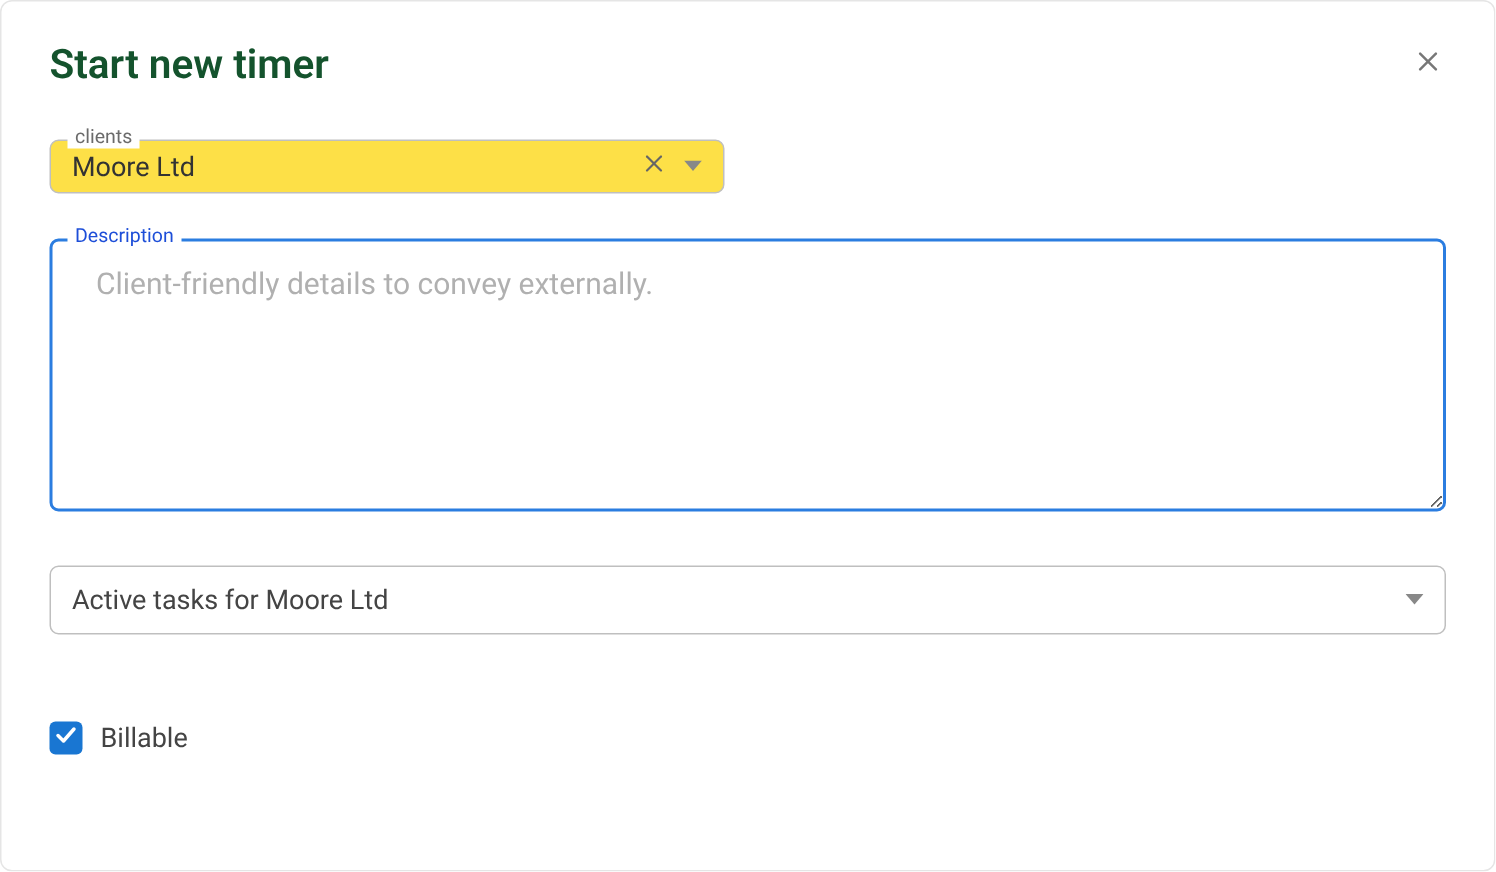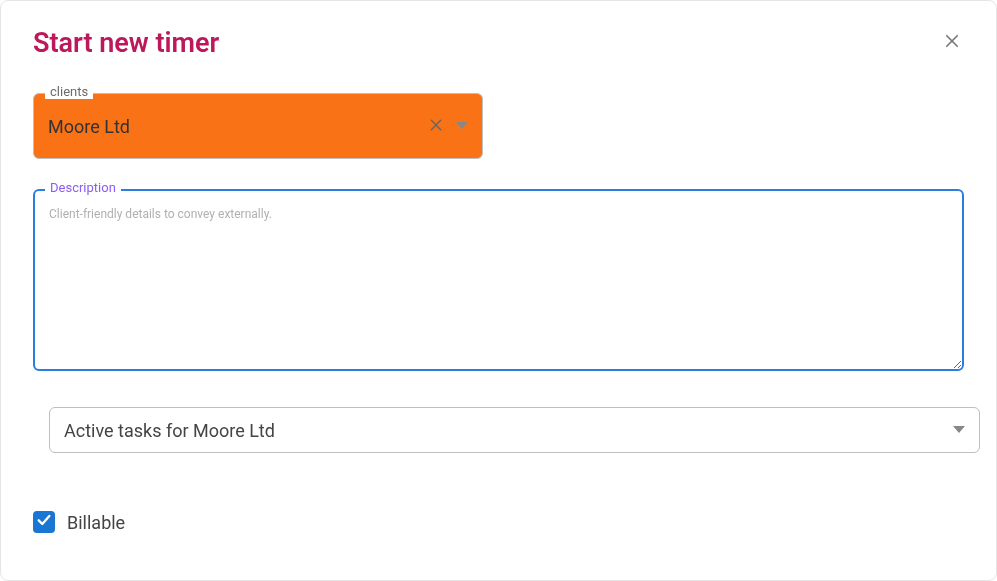--- a/index.html
+++ b/index.html
@@ -25,21 +25,21 @@
     }
     .header {
       display: flex;
       justify-content: space-between;
       align-items: center;
       margin-bottom: 34px;
     }
     .title {
       font-size: 27px;
       font-weight: 600;
-      color: #be185d;
+      color: #14532d;
     }
     .close-btn {
       cursor: pointer;
       color: #666;
       width: 24px;
       height: 24px;
       display: flex;
       align-items: center;
       justify-content: center;
     }
@@ -59,35 +59,35 @@
     .field-label {
       position: absolute;
       top: -9px;
       left: 12px;
       background: #fff;
       padding: 0 5px;
       font-size: 13px;
       color: #6b6b6b;
     }
     .field-label.focused {
-      color: #8b5cf6;
+      color: #1d4ed8;
     }
     .select-box {
       width: 100%;
-      height: 66px;
+      height: 36px;
       border: 1px solid #bfbfbf;
       border-radius: 6px;
       padding: 0 14px;
       display: flex;
       align-items: center;
       justify-content: space-between;
       font-size: 18px;
       color: #333;
       cursor: pointer;
-      background: #f97316;
+      background: #fde047;
     }
     .select-box.clients {
       width: 450px;
       flex: none;
     }
     .select-icons {
       display: flex;
       align-items: center;
       gap: 12px;
     }
@@ -104,22 +104,22 @@
     .chevron svg path { fill: #888; }
     .textarea-wrap {
       position: relative;
       margin-bottom: 32px;
     }
     .desc-textarea {
       width: 100%;
       height: 182px;
       border: 2px solid #2b7de0;
       border-radius: 6px;
-      padding: 16px 14px;
-      font-size: 12px;
+      padding: 16px 29px;
+      font-size: 20px;
       font-family: inherit;
       color: #333;
       resize: both;
       outline: none;
     }
     .desc-textarea::placeholder {
       color: #b0b0b0;
     }
     .tasks-select {
       width: 100%;
@@ -127,21 +127,20 @@
       border: 1px solid #bfbfbf;
       border-radius: 6px;
       padding: 0 14px;
       display: flex;
       align-items: center;
       justify-content: space-between;
       font-size: 18px;
       color: #444;
       cursor: pointer;
       margin-bottom: 58px;
-      margin-left: 16px;
     }
     .checkbox-row {
       display: flex;
       align-items: center;
       gap: 12px;
       margin-bottom: 20px;
     }
     .checkbox {
       width: 22px;
       height: 22px;

